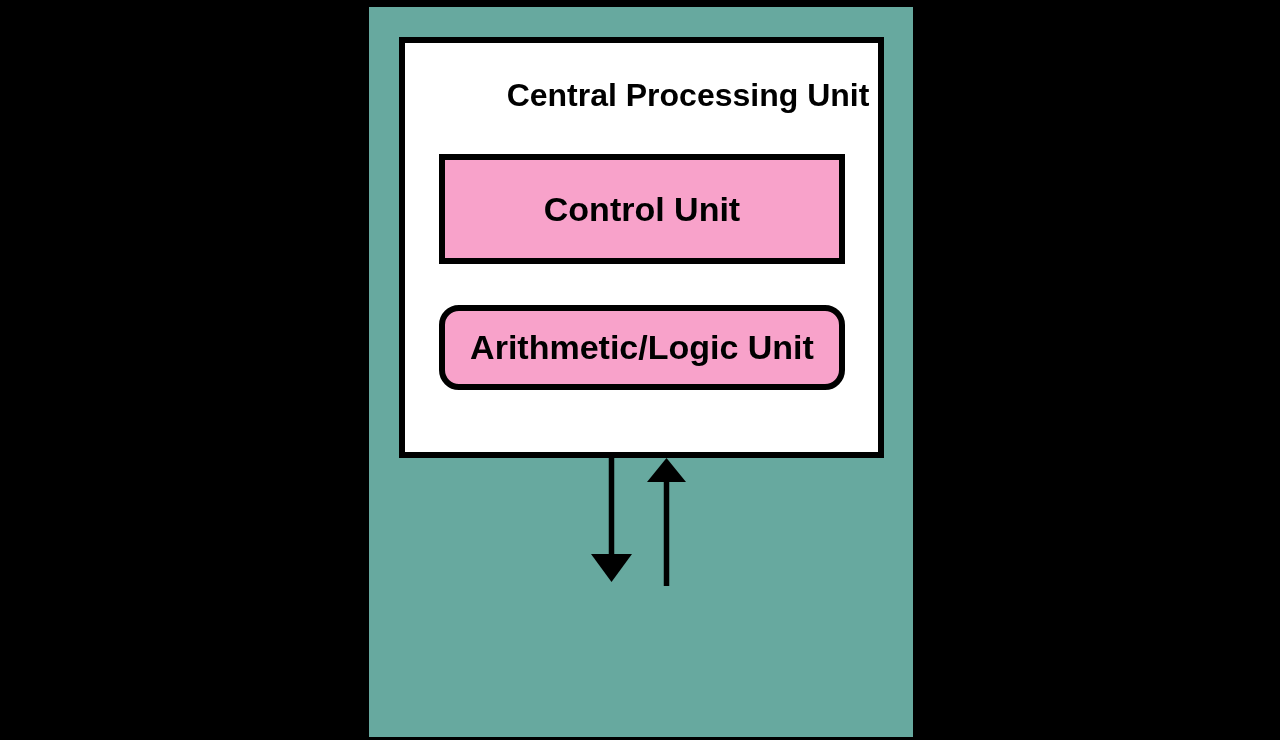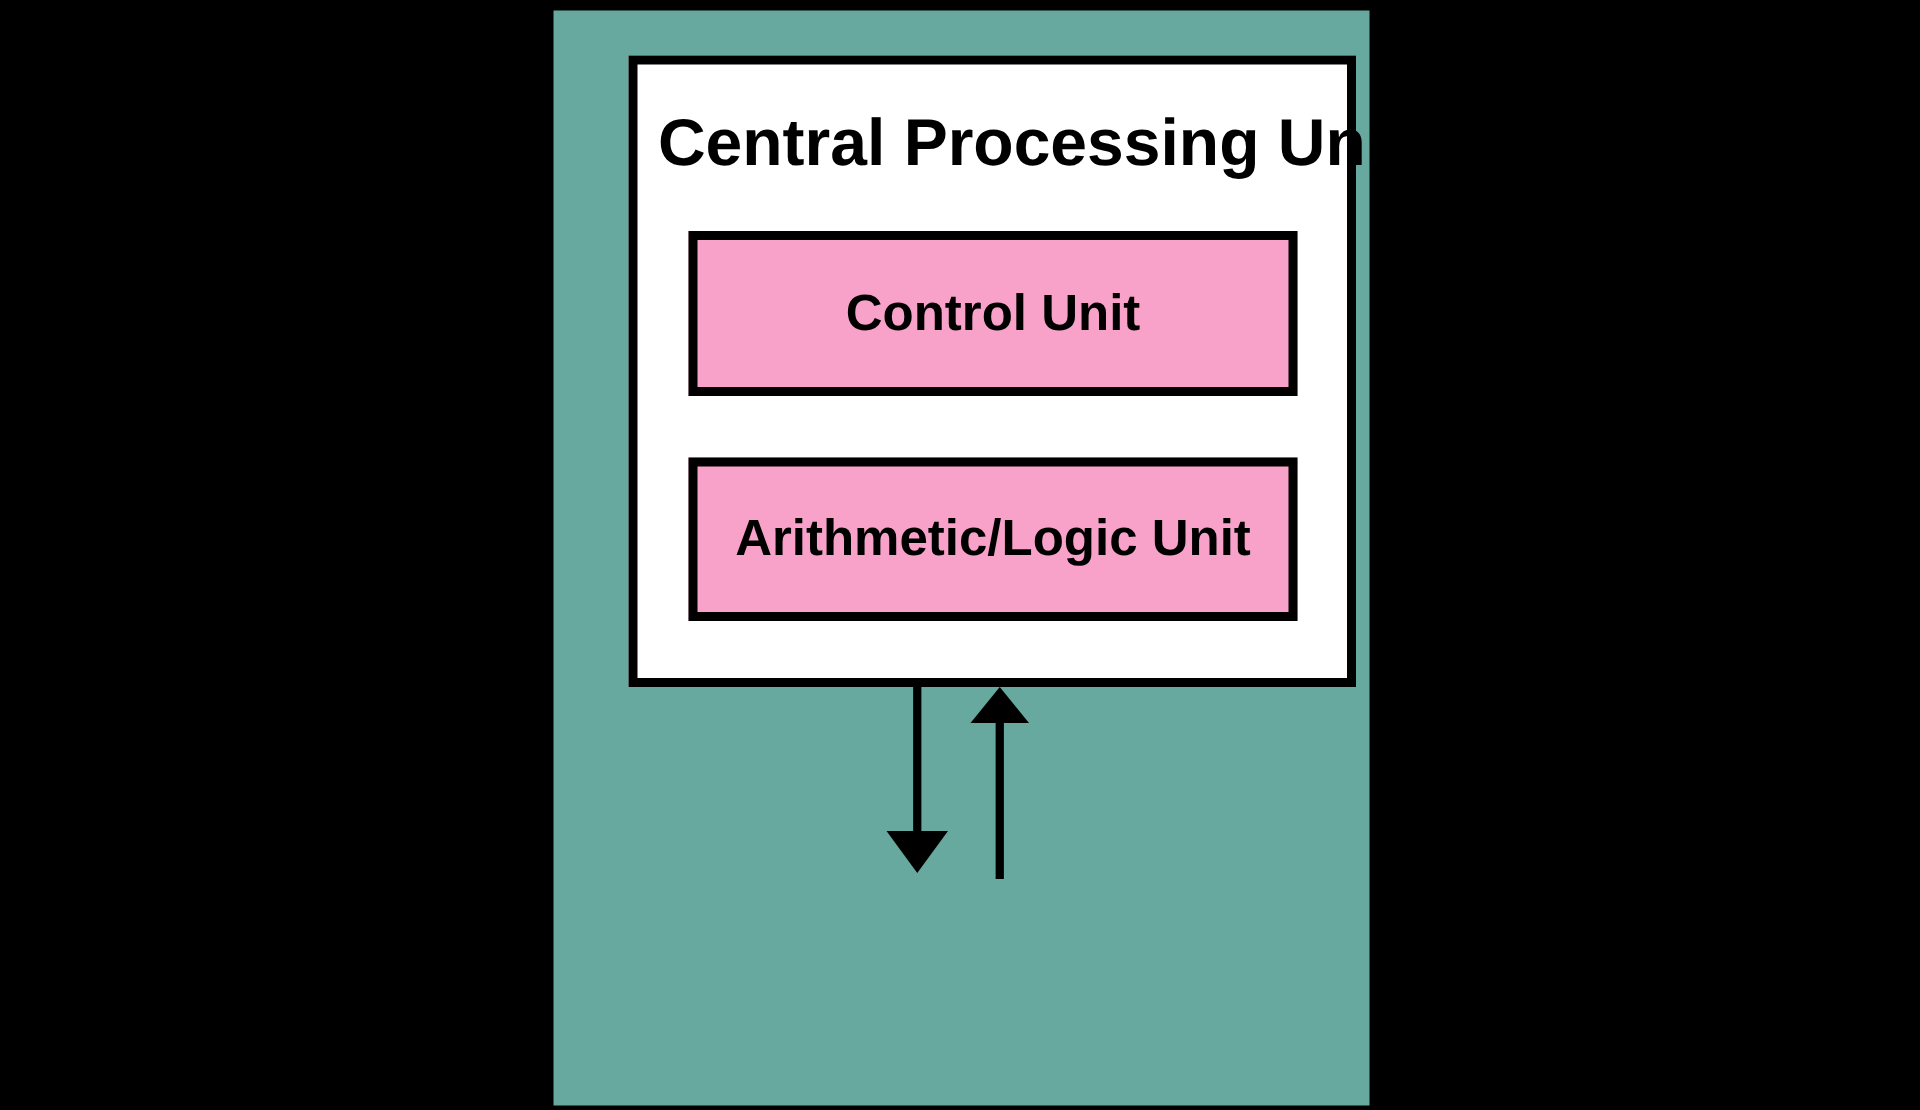--- a/index.html
+++ b/index.html
@@ -32,49 +32,49 @@
     position: absolute;
     display: flex;
     align-items: center;
     justify-content: center;
     border: 6px solid var(--border);
     color: var(--text);
     font-weight: bold;
     font-size: 34px;
     letter-spacing: 0px;
     text-align: center;
-    margin-left: 20px;
   }
   .cpu-box {
     left: 399px; top: 37px;
     width: 485px; height: 421px;
     background: var(--white);
     align-items: flex-start;
     justify-content: center;
   }
   .cpu-title-zone {
     position: absolute;
     left: 399px; top: 37px;
     width: 578px; height: 117px;
     display: flex;
     align-items: center;
     justify-content: center;
     color: var(--text);
     font-weight: bold;
-    font-size: 44px;
+    font-size: 32px;
   }
   .control-box {
     left: 439px; top: 154px;
     width: 406px; height: 110px;
     background: var(--pink);
   }
   .alu-box {
     left: 439px; top: 305px;
-    width: 406px; height: 109px;
+    width: 406px; height: 85px;
     background: var(--pink);
+    border-radius: 20px;
   }
   .memory-box {
     left: 399px; top: 585px;
     width: 482px; height: 116px;
     background: var(--white);
   }
   .arrows {
     position: absolute;
     left: 0; top: 0;
     width: 1280px; height: 740px;

